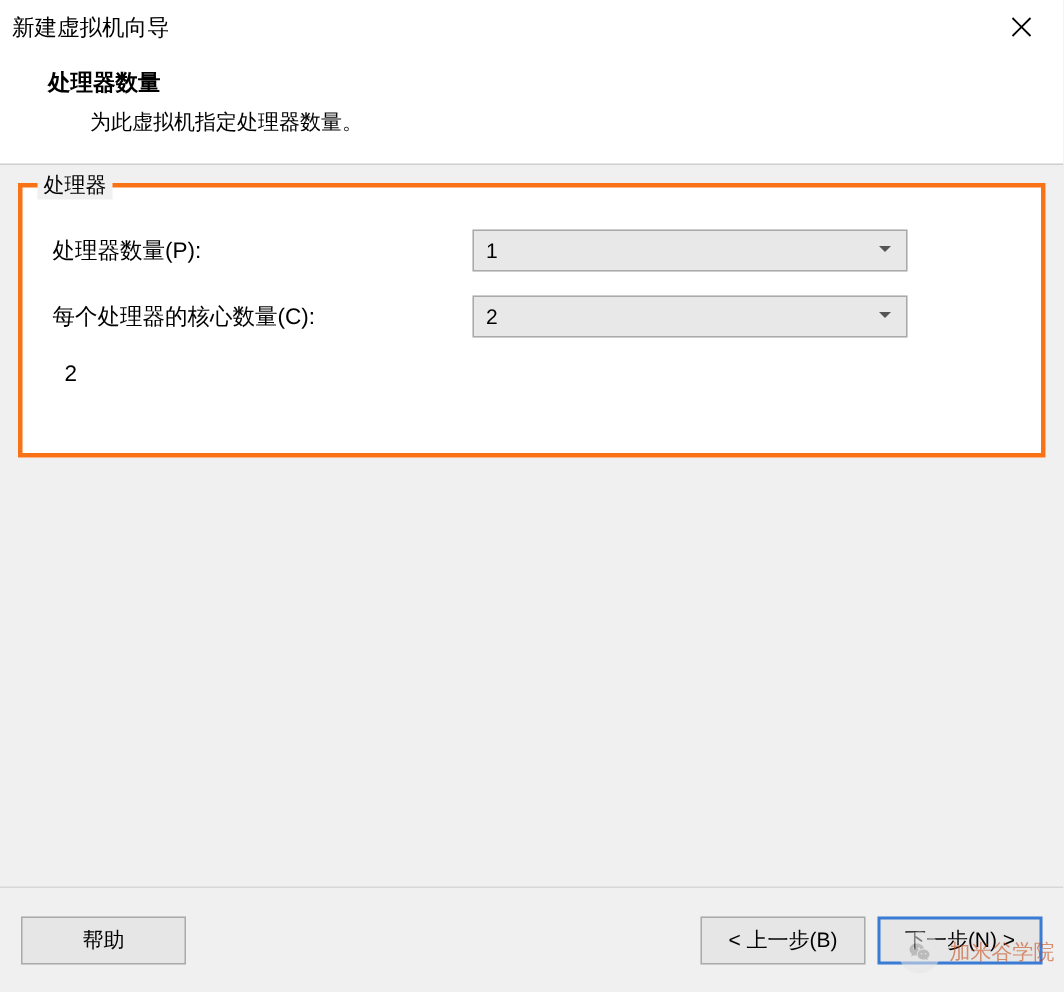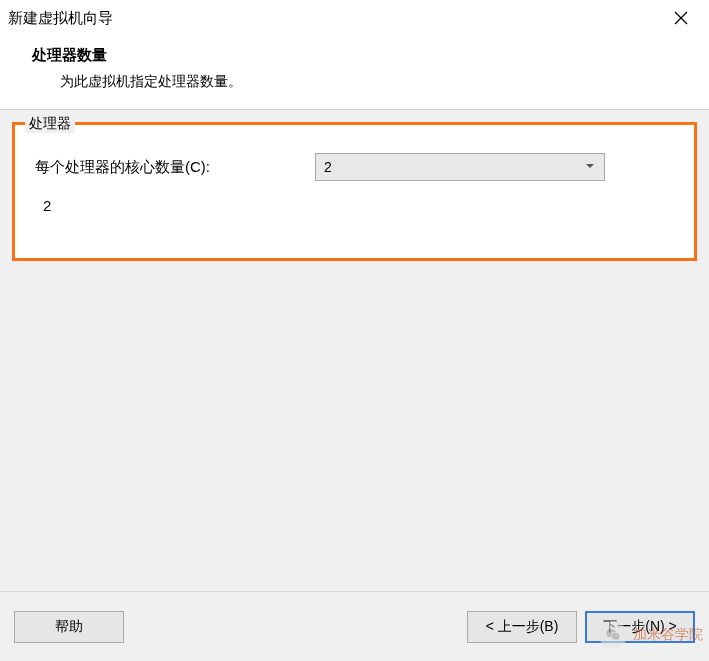--- a/index.html
+++ b/index.html
@@ -154,20 +154,31 @@
 <div class="header">
   <div class="h-title">处理器数量</div>
   <div class="h-sub">为此虚拟机指定处理器数量。</div>
 </div>
 <div class="divider"></div>
 
 <div class="content">
   <div class="groupbox">
     <div class="legend">处理器</div>
 
+    <div class="row">
+      <div class="label">处理器数量(P):</div>
+      <div class="combo">
+        <span>1</span>
+        <span class="chev">
+          <svg viewBox="0 0 12 12">
+              <path d="M2 4 L6 8 L10 4 Z"></path>
+            </svg>
+        </span>
+      </div>
+    </div>
 
     <div class="row">
       <div class="label">每个处理器的核心数量(C):</div>
       <div class="combo">
         <span>2</span>
         <span class="chev">
           <svg viewBox="0 0 12 12">
               <path d="M2 4 L6 8 L10 4 Z"></path>
             </svg>
         </span>

